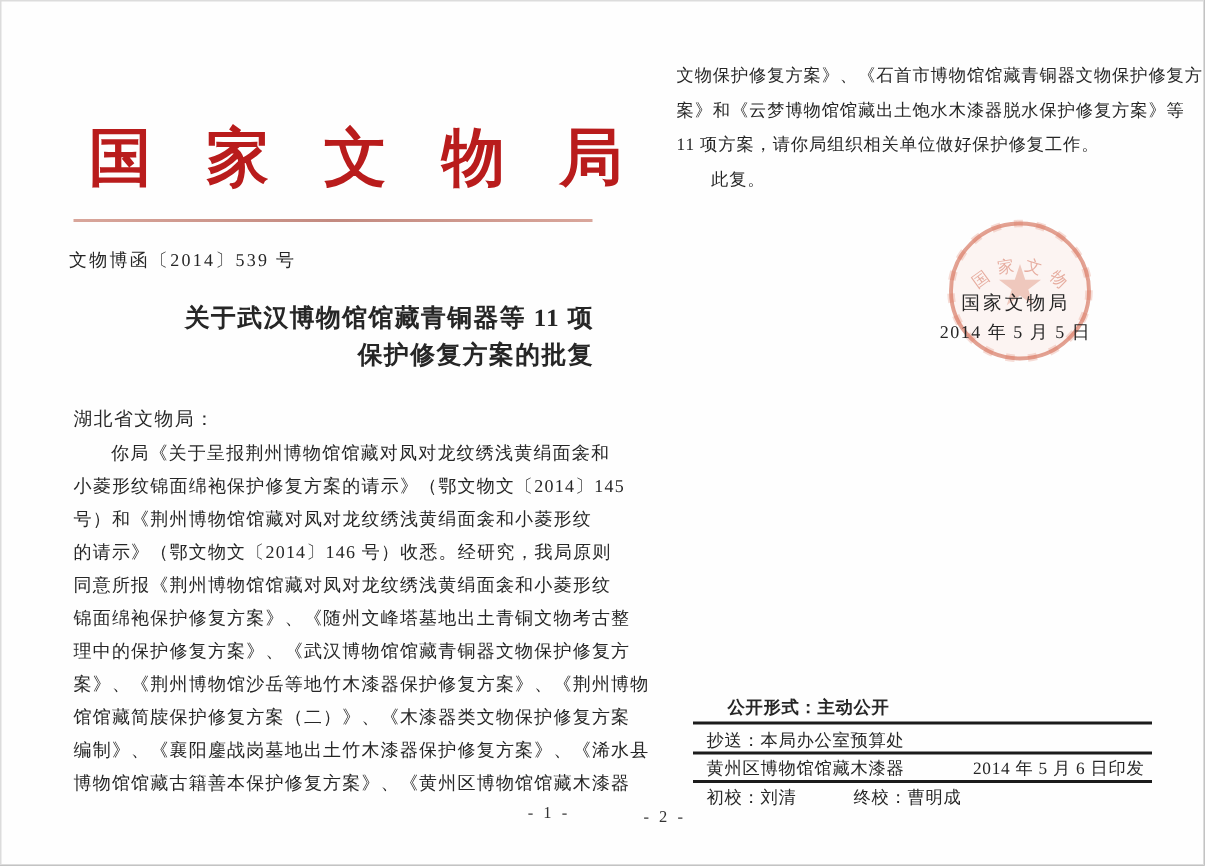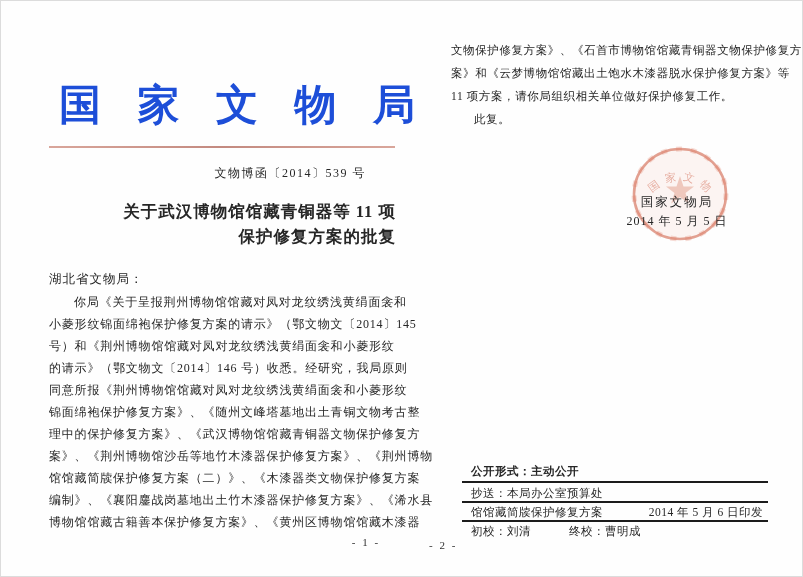--- a/index.html
+++ b/index.html
@@ -14,30 +14,30 @@
     font-family:"Liberation Serif","DejaVu Serif",serif;
     color:#262626;
   }
   .abs{position:absolute;margin-top:12px;}
   
   .agency-header{
     left:45px;top:64px;width:350px;
     text-align:center;
     font-size:42px;font-weight:600;
     letter-spacing:13px;text-indent:13px;
-    color:#1d4ed8;
+    color:#b91c1c;
     white-space:nowrap;
   }
   .header-divider{
     left:48px;top:133px;width:346px;height:2px;
     background:linear-gradient(to right,#d9a69b,#c38a80,#d9a69b);
   }
   .doc-number{
     left:45px;top:152px;width:320px;
-    text-align:right;
+    text-align:left;
     font-size:12px;letter-spacing:1.5px;
     white-space:nowrap;
   }
   .doc-title{
     left:45px;width:350px;
     text-align:right;
     font-size:16.5px;font-weight:bold;
     letter-spacing:1px;
     white-space:nowrap;
   }
@@ -73,21 +73,21 @@
     white-space:nowrap;
   }
   .sign-date{
     left:606px;top:200px;width:140px;
     text-align:center;font-size:12px;letter-spacing:1px;
     white-space:nowrap;
   }
   
   .foot-row{font-size:11.5px;letter-spacing:0.5px;white-space:nowrap;}
   .foot-bold{font-weight:bold;}
-  .fr1{left:470px;top:451px;}
+  .fr1{left:484px;top:451px;}
   .fl1{left:461px;top:468px;width:306px;height:2px;background:#1c1c1c;}
   .fr2{left:470px;top:473px;}
   .fl2{left:461px;top:488px;width:306px;height:1.5px;background:#1c1c1c;}
   .fr3{left:470px;top:492px;}
   .fr3d{left:557px;top:492px;width:205px;text-align:right;}
   .fl3{left:461px;top:507px;width:306px;height:1.5px;background:#1c1c1c;}
   .fr4{left:470px;top:511px;}
   .proof-gap{display:inline-block;width:38px;}
   .pagenum2{left:428px;top:526px;}
 </style>
@@ -136,21 +136,21 @@
     </svg>
   </div>
 
   <div class="abs signer">国家文物局</div>
   <div class="abs sign-date">2014 年 5 月 5 日</div>
 
   <div class="abs foot-row foot-bold fr1">公开形式：主动公开</div>
   <div class="abs fl1"></div>
   <div class="abs foot-row fr2">抄送：本局办公室预算处</div>
   <div class="abs fl2"></div>
-  <div class="abs foot-row fr3">馆馆藏简牍保护修复方案</div>
+  <div class="abs foot-row fr3">黄州区博物馆馆藏木漆器</div>
   <div class="abs foot-row fr3d">2014 年 5 月 6 日印发</div>
   <div class="abs fl3"></div>
   <div class="abs foot-row fr4">
     <span>初校：刘清</span><span class="proof-gap"></span><span>终校：曹明成</span>
   </div>
   <div class="abs pagenum pagenum2">- 2 -</div>
 
 </div>
 
 </body></html>

